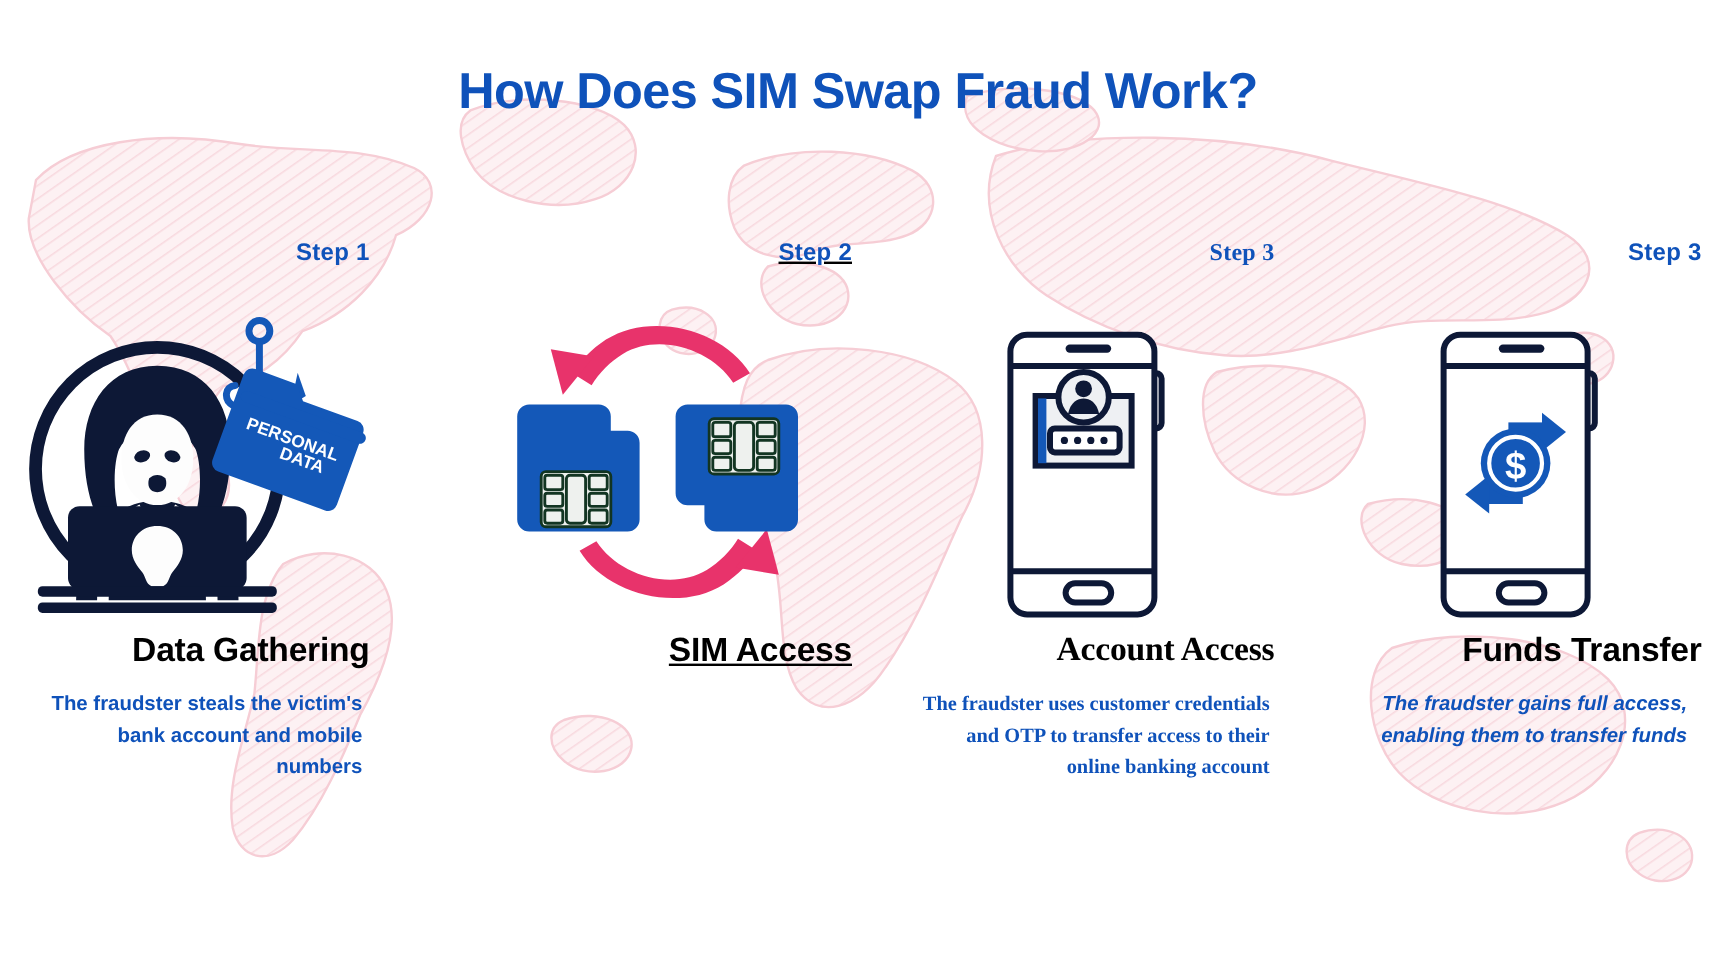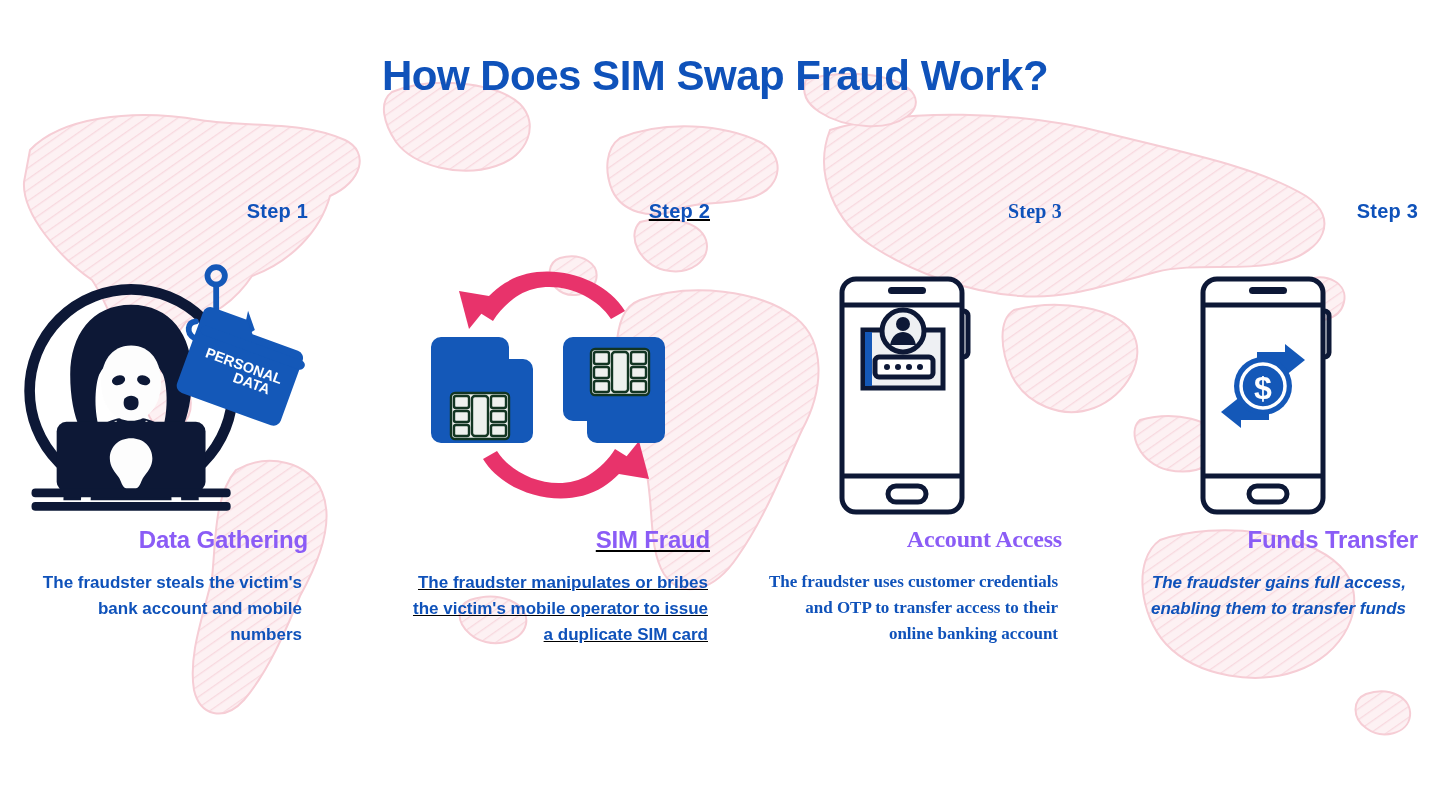--- a/index.html
+++ b/index.html
@@ -57,23 +57,23 @@
     letter-spacing: 0.2px;
     margin-bottom: 10px;
   }
   .art {
     height: 285px;
     display: flex;
     align-items: flex-end;
     justify-content: center;
   }
   .step-title {
-    font-size: 24px;
+    font-size: 28px;
     font-weight: bold;
-    color: #8b5cf6;
+    color: #000000;
     letter-spacing: -0.2px;
     margin-top: 8px;
   }
   .step-desc {
     margin-top: 16px;
     font-size: 17px;
     font-weight: bold;
     line-height: 1.52;
     color: #0f52ba;
     padding: 0 6px;
@@ -249,22 +249,21 @@
             <rect x="169" y="114" width="15" height="11" rx="2"></rect>
             <rect x="169" y="128" width="15" height="11" rx="2"></rect>
             <rect x="187" y="99" width="16" height="40" rx="3"></rect>
             <rect x="206" y="99" width="15" height="12" rx="2"></rect>
             <rect x="206" y="114" width="15" height="11" rx="2"></rect>
             <rect x="206" y="128" width="15" height="11" rx="2"></rect>
           </g>
         </g>
       </svg>
     </div>
-    <div class="step-title">SIM Fraud</div>
-    <div class="step-desc">The fraudster manipulates or bribes the victim's mobile operator to issue a duplicate SIM card</div>
+    <div class="step-title">SIM Access</div>
   </div>
 
   <div class="col" id="col-3">
     <div class="step-label">Step 3</div>
     <div class="art">
       <svg width="160" height="245" viewBox="0 0 160 245" xmlns="http://www.w3.org/2000/svg">
 
         <rect x="127" y="38" width="9" height="46" rx="4.5" fill="none" stroke="#0d1836" stroke-width="5"></rect>
 
         <rect x="10" y="6" width="120" height="233" rx="14" fill="#ffffff" stroke="#0d1836" stroke-width="5"></rect>

